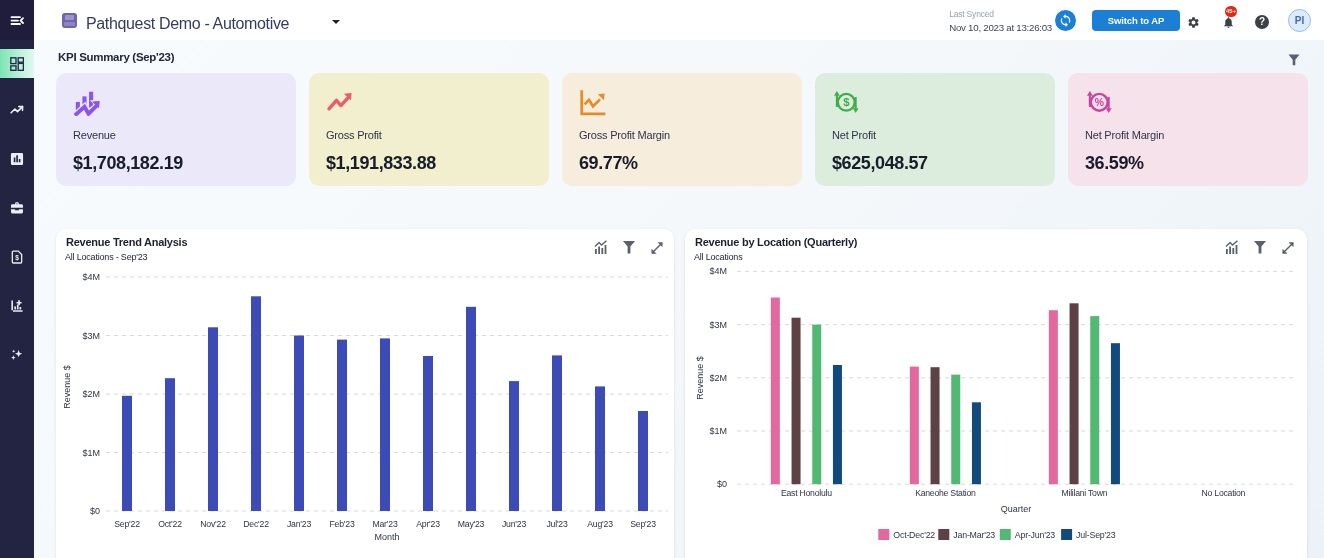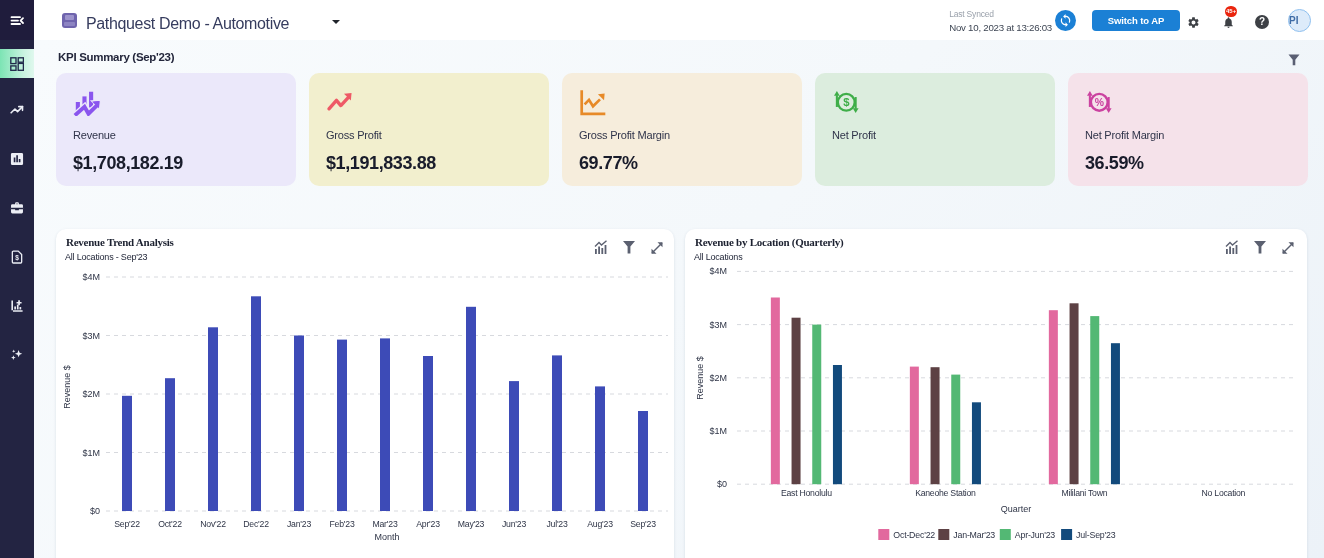--- a/index.html
+++ b/index.html
@@ -17,37 +17,37 @@
 .caret { position:absolute; left:298px; top:19.5px; width:0; height:0; border-left:4px solid transparent; border-right:4px solid transparent; border-top:4.5px solid #20242b; }
 .lastsync { position:absolute; right:272px; top:9px; text-align:left; }
 .ls1 { font-size:8.5px; color:#9aa1ab; letter-spacing:-0.2px; }
 .ls2 { font-size:9.7px; color:#3e4654; margin-top:2.5px; white-space:nowrap; letter-spacing:-0.25px; }
 .sync { position:absolute; left:1021px; top:10px; width:21px; height:21px; border-radius:50%; background:#1b80d5; }
 .btn-ap { position:absolute; left:1058px; top:10px; width:88px; height:21px; border-radius:4px; background:#1b80d5; color:#fff; font-size:9.5px; font-weight:bold; text-align:center; line-height:21px; letter-spacing:-0.1px; }
 .gear { position:absolute; left:1152.5px; top:15.5px; width:13px; height:13px; }
 .bellwrap { position:absolute; left:1188px; top:16px; width:13px; height:13px; }
 .badge { position:absolute; left:1191px; top:6px; min-width:11px; height:11px; border-radius:6px; background:#ea250e; color:#fff; font-size:6px; font-weight:bold; text-align:center; line-height:11px; padding:0 1px; }
 .help { position:absolute; left:1221px; top:15px; width:14px; height:14px; border-radius:50%; background:#3d4045; color:#fff; font-size:10px; font-weight:bold; text-align:center; line-height:14px; }
-.avatar { position:absolute; left:1254px; top:9px; width:23px; height:23px; border-radius:50%; background:#ddebfa; border:1px solid #8fc0ef; color:#3f6ca6; font-size:10px; font-weight:bold; line-height:21px; }
+.avatar { position:absolute; left:1254px; top:9px; width:23px; height:23px; border-radius:50%; background:#ddebfa; border:1px solid #8fc0ef; color:#3f6ca6; font-size:10px; font-weight:bold; text-align:center; line-height:21px; }
 .main { position:absolute; left:34px; top:40px; width:1290px; height:518px; background:linear-gradient(135deg,#f8fbfd 0%,#f4f8fb 50%,#ecf2f8 100%); }
 .kpihead { position:absolute; left:24px; top:11px; font-size:11.5px; font-weight:bold; color:#23263b; letter-spacing:-0.3px; }
 .funnel-top { position:absolute; left:1254px; top:14px; }
 .card { position:absolute; top:33px; width:240px; height:113px; border-radius:10px; padding:15px 0 0 17px; }
 .card .lbl { font-size:11px; color:#30344a; margin-top:9px; letter-spacing:-0.2px; }
 .card .val { font-size:18px; font-weight:bold; color:#191c2b; margin-top:12px; letter-spacing:-0.4px; }
 .c1 { left:22px;  background:#ebe8fa; }
 .c2 { left:275px; background:#f2efce; }
 .c3 { left:528px; background:#f6eddc; }
 .c4 { left:781px; background:#dcedde; }
 .c5 { left:1034px; background:#f5e2ea; }
 .cicon { width:28px; height:28px; }
 .chart { position:absolute; top:189px; background:#ffffff; border-radius:10px; height:340px; box-shadow:0 1px 3px rgba(90,110,140,.18); }
 .ch1 { left:22px; width:618px; }
 .ch2 { left:651px; width:622px; }
-.ctitle { position:absolute; left:10px; top:7px; font-size:11px; font-weight:bold; color:#1c2130; letter-spacing:-0.25px;font-family:Liberation Serif, serif; }
+.ctitle { position:absolute; left:10px; top:7px; font-size:11px; font-weight:bold; color:#1c2130; letter-spacing:-0.25px; }
 .csub { position:absolute; left:9px; top:23px; font-size:9px; color:#23283a; letter-spacing:-0.2px; }
 .cicons { position:absolute; top:11px; }
 .ch1 .cicons { left:538px; }
 .ch2 .cicons { left:540px; }
 </style>
 </head>
 <body>
 
 <div class="sidebar">
   <svg class="sb-menu" viewBox="0 0 34 40">
@@ -158,20 +158,21 @@
   <div class="card c4">
     <svg class="cicon" viewBox="0 0 31 31" fill="none">
       <circle cx="15.8" cy="15.8" r="9.3" stroke="#3fae49" stroke-width="2.5"></circle>
       <text x="15.8" y="20.3" font-size="12.5" font-weight="bold" fill="#3fae49" text-anchor="middle" font-family="Liberation Sans">$</text>
       <path d="M5.4 21 v-13" stroke="#3fae49" stroke-width="2.3"></path>
       <polygon points="2.2,8.6 8.6,8.6 5.4,3.2" fill="#3fae49"></polygon>
       <path d="M26.2 10 v13" stroke="#3fae49" stroke-width="2.3"></path>
       <polygon points="23,22.4 29.4,22.4 26.2,27.8" fill="#3fae49"></polygon>
     </svg>
     <div class="lbl">Net Profit</div>
+    <div class="val">$625,048.57</div>
   </div>
   <div class="card c5">
     <svg class="cicon" viewBox="0 0 31 31" fill="none">
       <circle cx="15.8" cy="15.8" r="9.3" stroke="#cb42a0" stroke-width="2.7"></circle>
       <text x="15.8" y="19.9" font-size="11.5" font-weight="bold" fill="#cb42a0" text-anchor="middle" font-family="Liberation Sans">%</text>
       <path d="M5.4 21 v-13" stroke="#cb42a0" stroke-width="2.3"></path>
       <polygon points="2.2,8.6 8.6,8.6 5.4,3.2" fill="#cb42a0"></polygon>
       <path d="M26.2 10 v13" stroke="#cb42a0" stroke-width="2.3"></path>
       <polygon points="23,22.4 29.4,22.4 26.2,27.8" fill="#cb42a0"></polygon>
     </svg>

